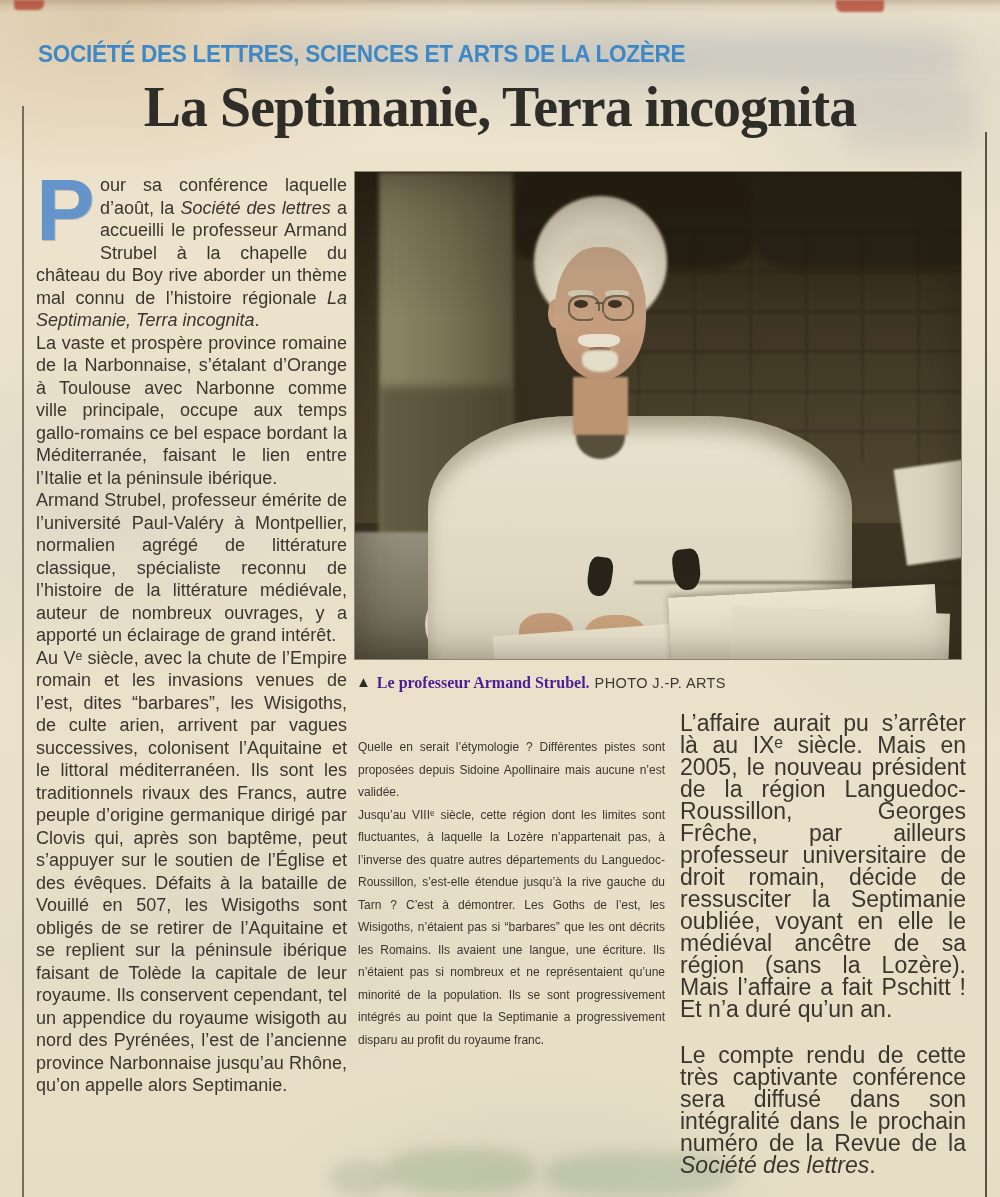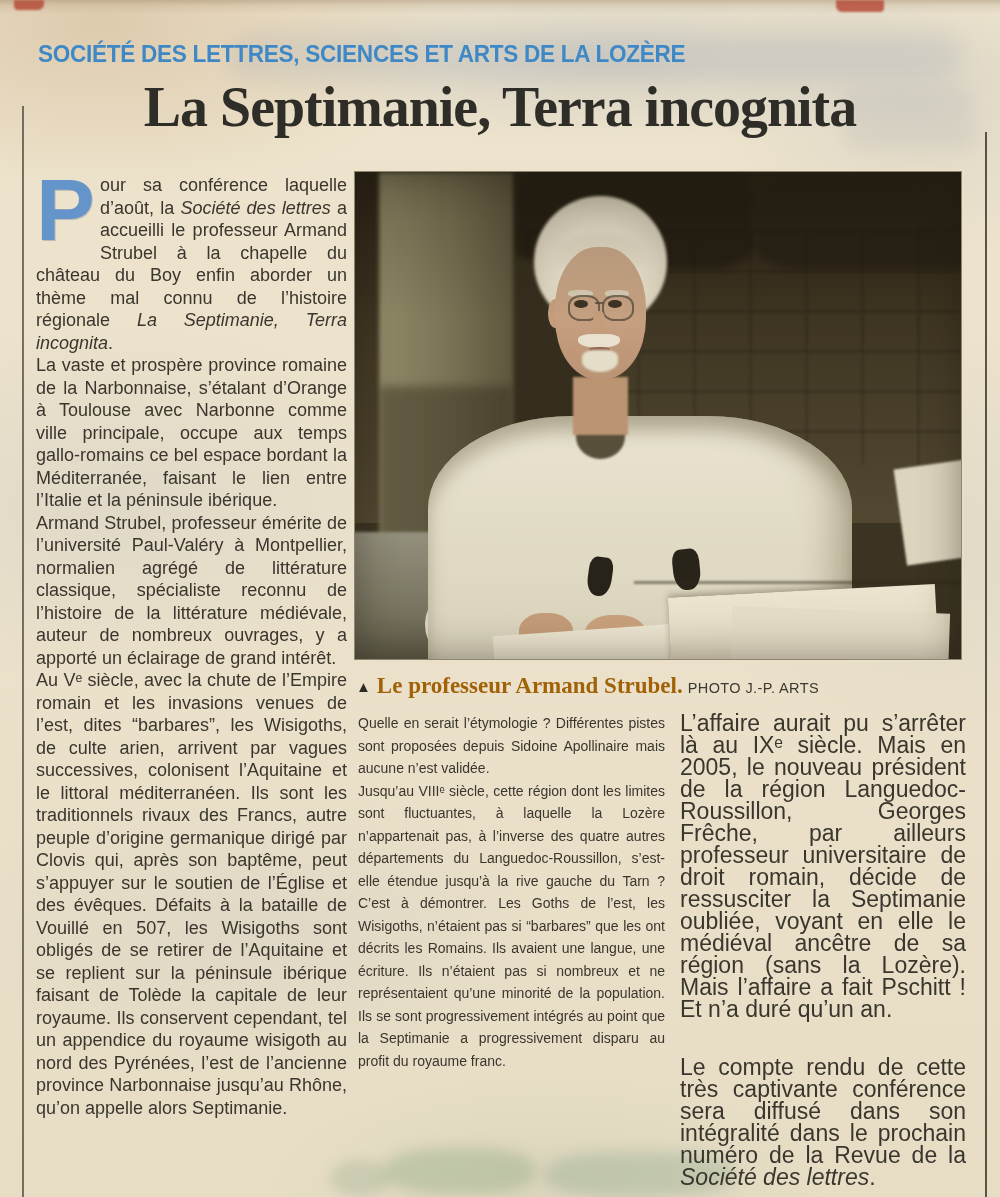--- a/index.html
+++ b/index.html
@@ -48,23 +48,23 @@
     text-align:center;
     font-family:"Liberation Serif","DejaVu Serif",serif;
     font-size:57px;font-weight:bold;color:#2e2d28;
     letter-spacing:-1px;transform:scaleX(.98);transform-origin:center;
     white-space:nowrap;
   }
 
   .col{position:absolute;text-align:justify;color:#3a362e;}
   .col p{margin:0;}
   .col-left{left:36px;top:174px;width:311px;font-size:18px;line-height:22.5px;}
-  .col-mid{left:358px;top:712px;width:307px;font-size:14px;line-height:22.5px;}
+  .col-mid{left:358px;top:736px;width:307px;font-size:12px;line-height:22.5px;}
   .col-right{left:680px;top:712px;width:286px;font-size:23px;line-height:22px;}
-  .col-right .gap-p{margin-top:36px;}
+  .col-right .gap-p{margin-top:24px;}
   .dropcap{
     float:left;
     font-size:88px;line-height:64px;font-weight:bold;
     color:#6494ca;
     width:58px;margin:4px 6px 2px 0;
     text-shadow:1px 1px 0 rgba(40,70,120,.25);
   }
 
   
   .photo{
@@ -124,21 +124,21 @@
   .ph-papers2{left:62%;top:90%;width:36%;height:14%;background:#e6dfcb;transform:rotate(2deg);}
   .ph-niche{left:90%;top:60%;width:12%;height:20%;background:#ded8c4;transform:rotate(-8deg);filter:blur(1px);}
   .ph-deskline{left:46%;top:84%;width:54%;height:3px;background:rgba(30,25,15,.5);filter:blur(1px);}
   .ph-tint{left:0;top:0;width:100%;height:100%;
     background:linear-gradient(180deg, rgba(30,24,12,.25) 0%, transparent 30%),
                rgba(205,185,140,.10);
     box-shadow:inset 0 0 40px rgba(30,25,15,.45);}
 
   .caption{position:absolute;left:356px;top:673px;width:604px;white-space:nowrap;}
   .cap-marker{color:#2e2b24;font-size:15px;vertical-align:1px;}
-  .cap-bold{font-family:"Liberation Serif","DejaVu Serif",serif;font-weight:bold;font-size:23px;color:#a16207;margin-left:6px;}
+  .cap-bold{font-family:"Liberation Serif","DejaVu Serif",serif;font-weight:bold;font-size:16px;color:#4c1d95;margin-left:6px;}
   .cap-credit{font-size:14.5px;color:#3c3931;letter-spacing:.4px;margin-left:5px;}
 </style>
 </head>
 <body>
 
 <div class="page">
 
   <div class="smudge ghost-top"></div>
   <div class="smudge ghost-right"></div>
   <div class="smudge ghost-b1"></div>
@@ -146,21 +146,21 @@
   <div class="smudge ghost-b3"></div>
   <div class="red-mark mark-a"></div>
   <div class="red-mark mark-b"></div>
   <div class="rule rule-left"></div>
   <div class="rule rule-right"></div>
 
   <div class="kicker">SOCIÉTÉ DES LETTRES, SCIENCES ET ARTS DE LA LOZÈRE</div>
   <h1 class="headline">La Septimanie, Terra incognita</h1>
 
   <div class="col col-left">
-    <p><span class="dropcap">P</span><span>our sa conférence laquelle d’août, la </span><i>Société des lettres</i><span> a accueilli le professeur Armand Strubel à la chapelle du château du Boy enfin aborder un thème mal connu de l’histoire régionale </span><i>La Septimanie, Terra incognita</i><span>.</span></p>
+    <p><span class="dropcap">P</span><span>our sa conférence laquelle d’août, la </span><i>Société des lettres</i><span> a accueilli le professeur Armand Strubel à la chapelle du château du Boy rive aborder un thème mal connu de l’histoire régionale </span><i>La Septimanie, Terra incognita</i><span>.</span></p>
     <p>La vaste et prospère province romaine de la Narbonnaise, s’étalant d’Orange à Toulouse avec Narbonne comme ville principale, occupe aux temps gallo-romains ce bel espace bordant la Méditerranée, faisant le lien entre l’Italie et la péninsule ibérique.</p>
     <p>Armand Strubel, professeur émérite de l’université Paul-Valéry à Montpellier, normalien agrégé de littérature classique, spécialiste reconnu de l’histoire de la littérature médiévale, auteur de nombreux ouvrages, y a apporté un éclairage de grand intérêt.</p>
     <p>Au Vᵉ siècle, avec la chute de l’Empire romain et les invasions venues de l’est, dites “barbares”, les Wisigoths, de culte arien, arrivent par vagues successives, colonisent l’Aquitaine et le littoral méditerranéen. Ils sont les traditionnels rivaux des Francs, autre peuple d’origine germanique dirigé par Clovis qui, après son baptême, peut s’appuyer sur le soutien de l’Église et des évêques. Défaits à la bataille de Vouillé en 507, les Wisigoths sont obligés de se retirer de l’Aquitaine et se replient sur la péninsule ibérique faisant de Tolède la capitale de leur royaume. Ils conservent cependant, tel un appendice du royaume wisigoth au nord des Pyrénées, l’est de l’ancienne province Narbonnaise jusqu’au Rhône, qu’on appelle alors Septimanie.</p>
   </div>
 
   <div class="photo">
     <div class="ph-wall"></div>
     <div class="ph-arch1"></div>
     <div class="ph-arch2"></div>
     <div class="ph-stones"></div>

